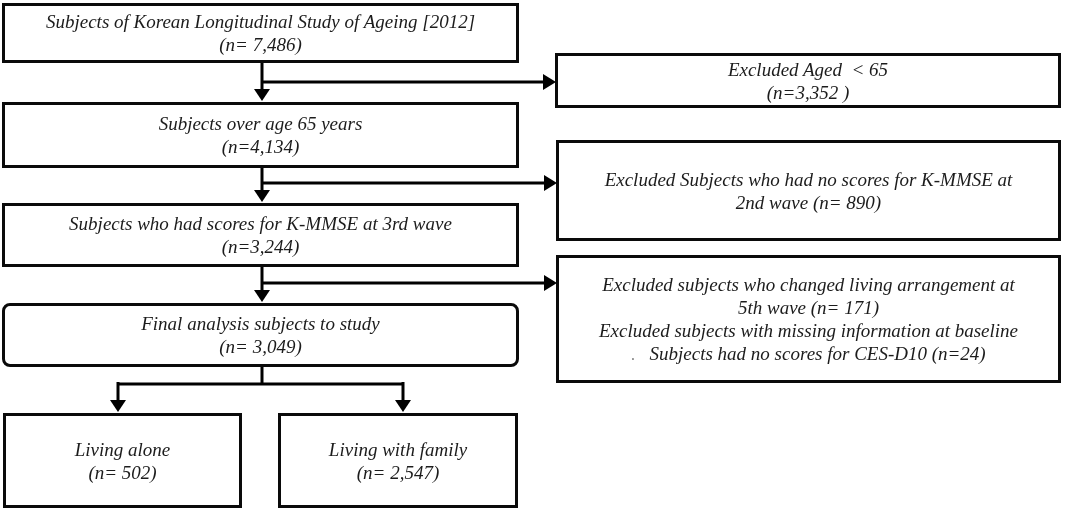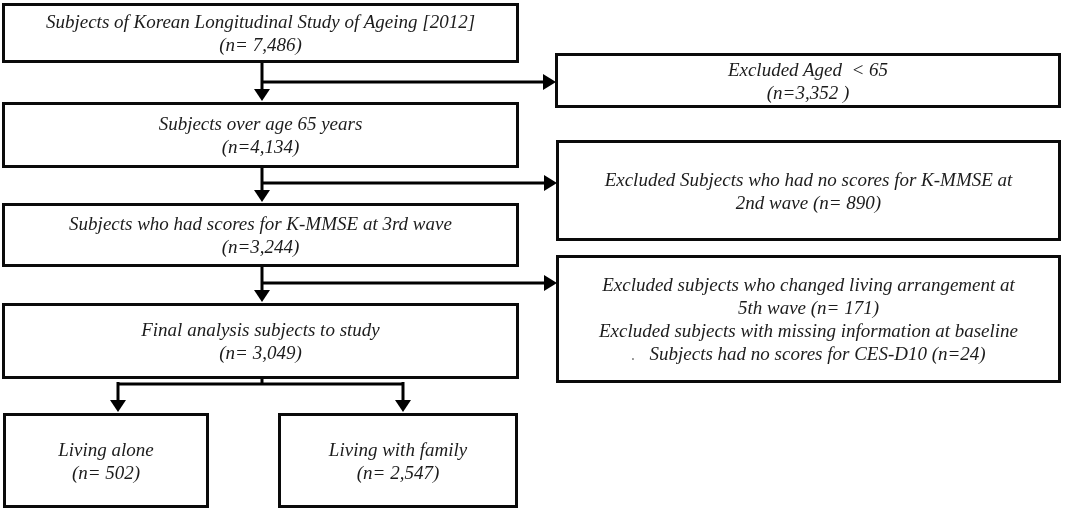--- a/index.html
+++ b/index.html
@@ -84,26 +84,26 @@
   <div class="box" style="left:2px; top:102px; width:517px; height:66px;">
     <div class="line">Subjects over age 65 years</div>
     <div class="line">(n=4,134)</div>
   </div>
 
   <div class="box" style="left:2px; top:203px; width:517px; height:64px;">
     <div class="line">Subjects who had scores for K-MMSE at 3rd wave</div>
     <div class="line">(n=3,244)</div>
   </div>
 
-  <div class="box" style="left:2px; top:303px; width:517px; height:76px;">
+  <div class="box" style="left:2px; top:303px; width:517px; height:64px;border-radius:8px;">
     <div class="line">Final analysis subjects to study</div>
     <div class="line">(n= 3,049)</div>
   </div>
 
-  <div class="box" style="left:3px; top:413px; width:206px; height:95px;">
+  <div class="box" style="left:3px; top:413px; width:239px; height:95px;">
     <div class="line">Living alone</div>
     <div class="line">(n= 502)</div>
   </div>
 
   <div class="box" style="left:278px; top:413px; width:240px; height:95px;text-align:right;">
     <div class="line">Living with family</div>
     <div class="line">(n= 2,547)</div>
   </div>
 
   <div class="box" style="left:555px; top:53px; width:506px; height:55px;justify-content:center;">

